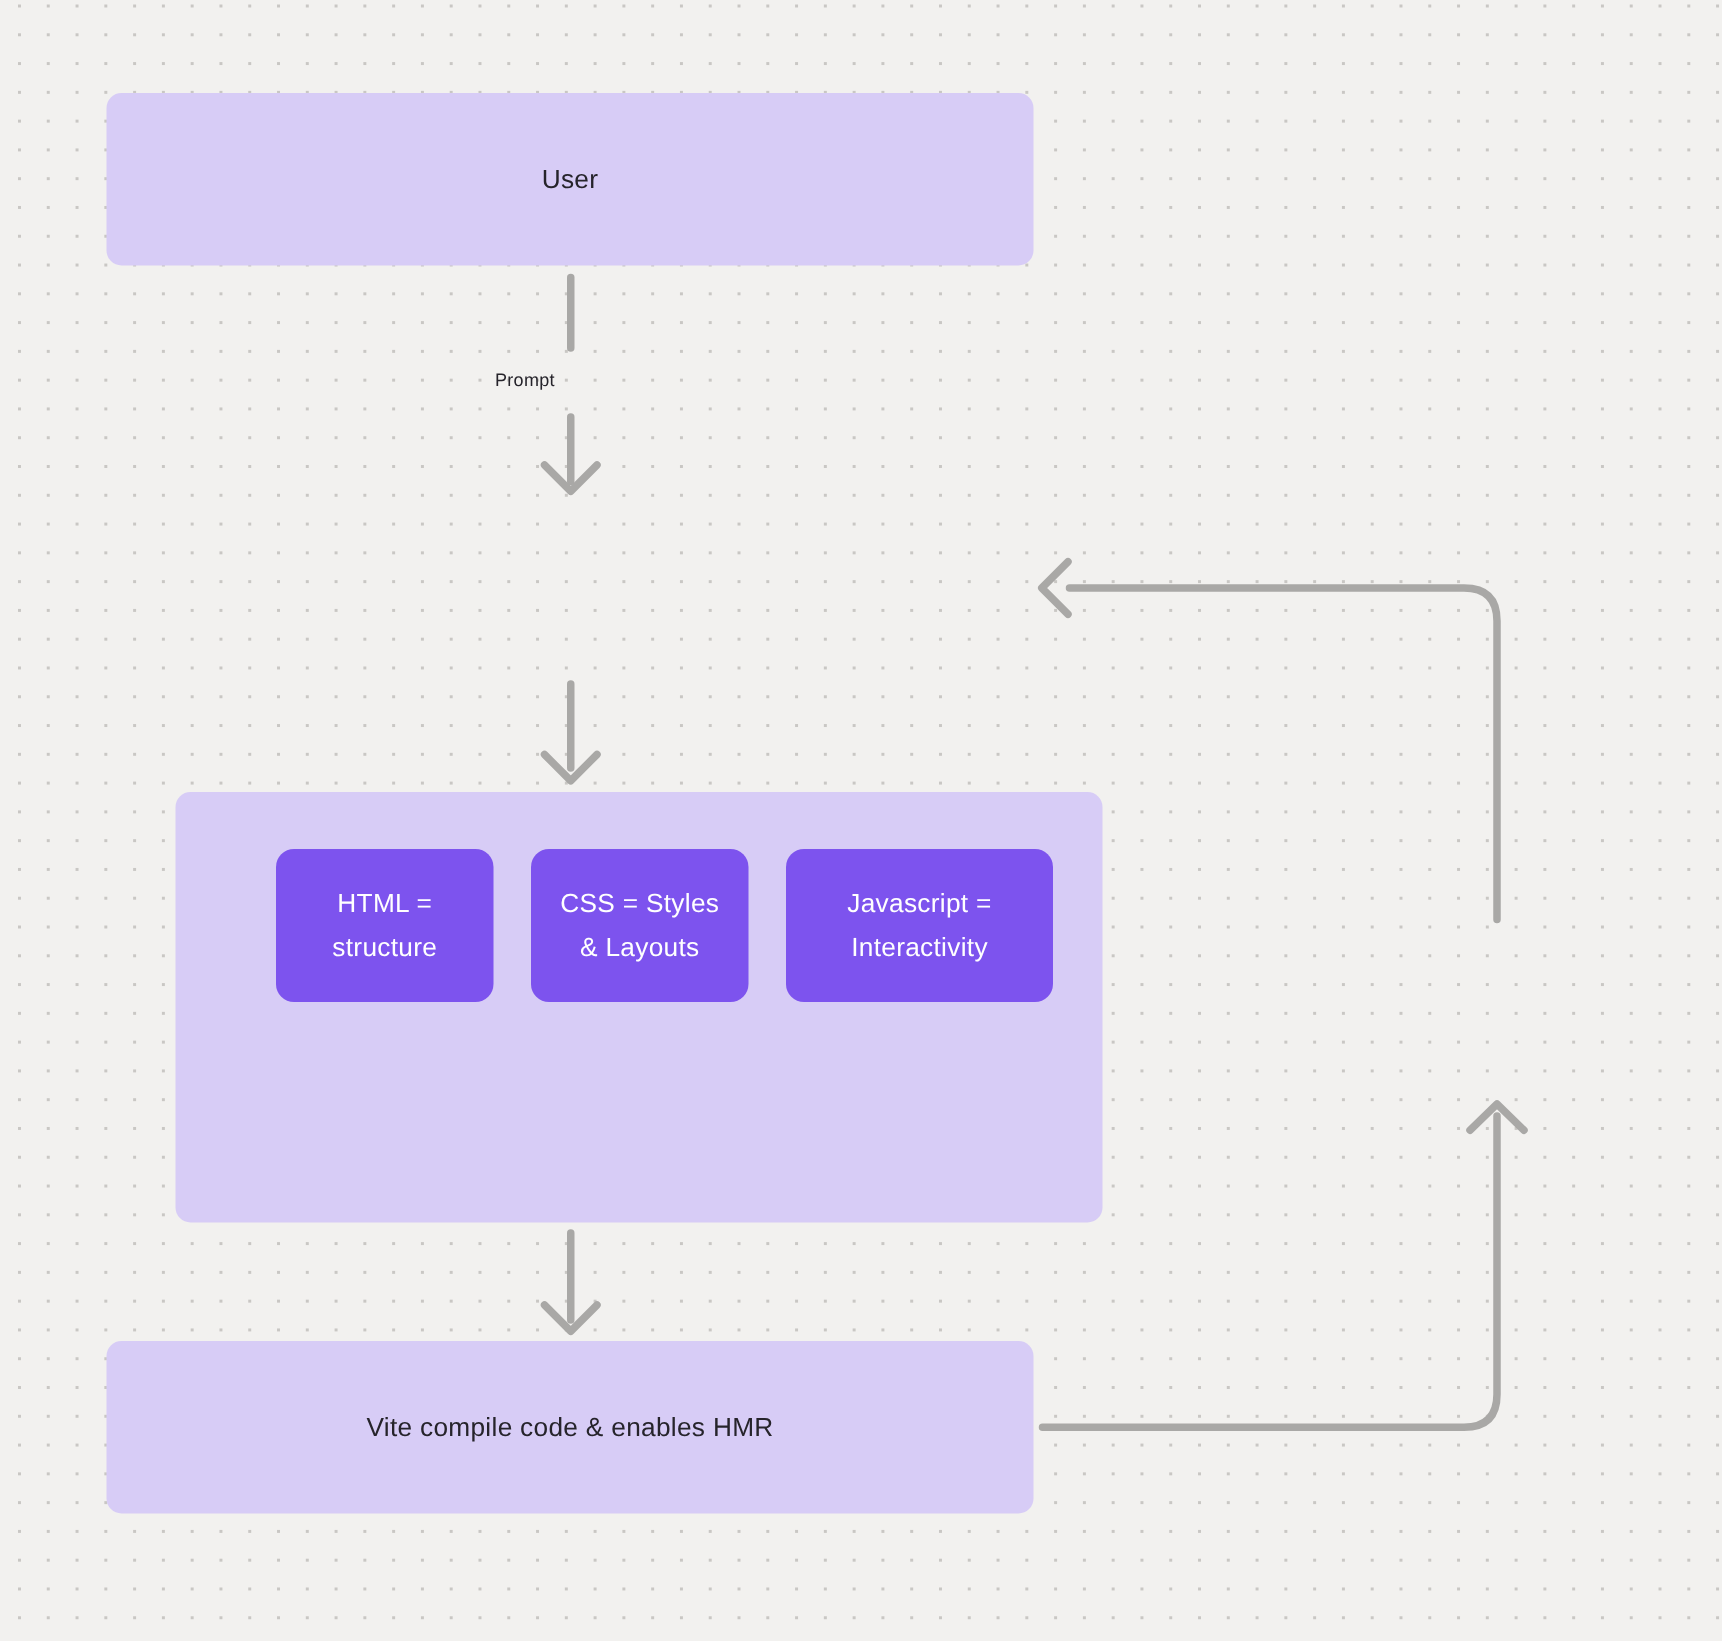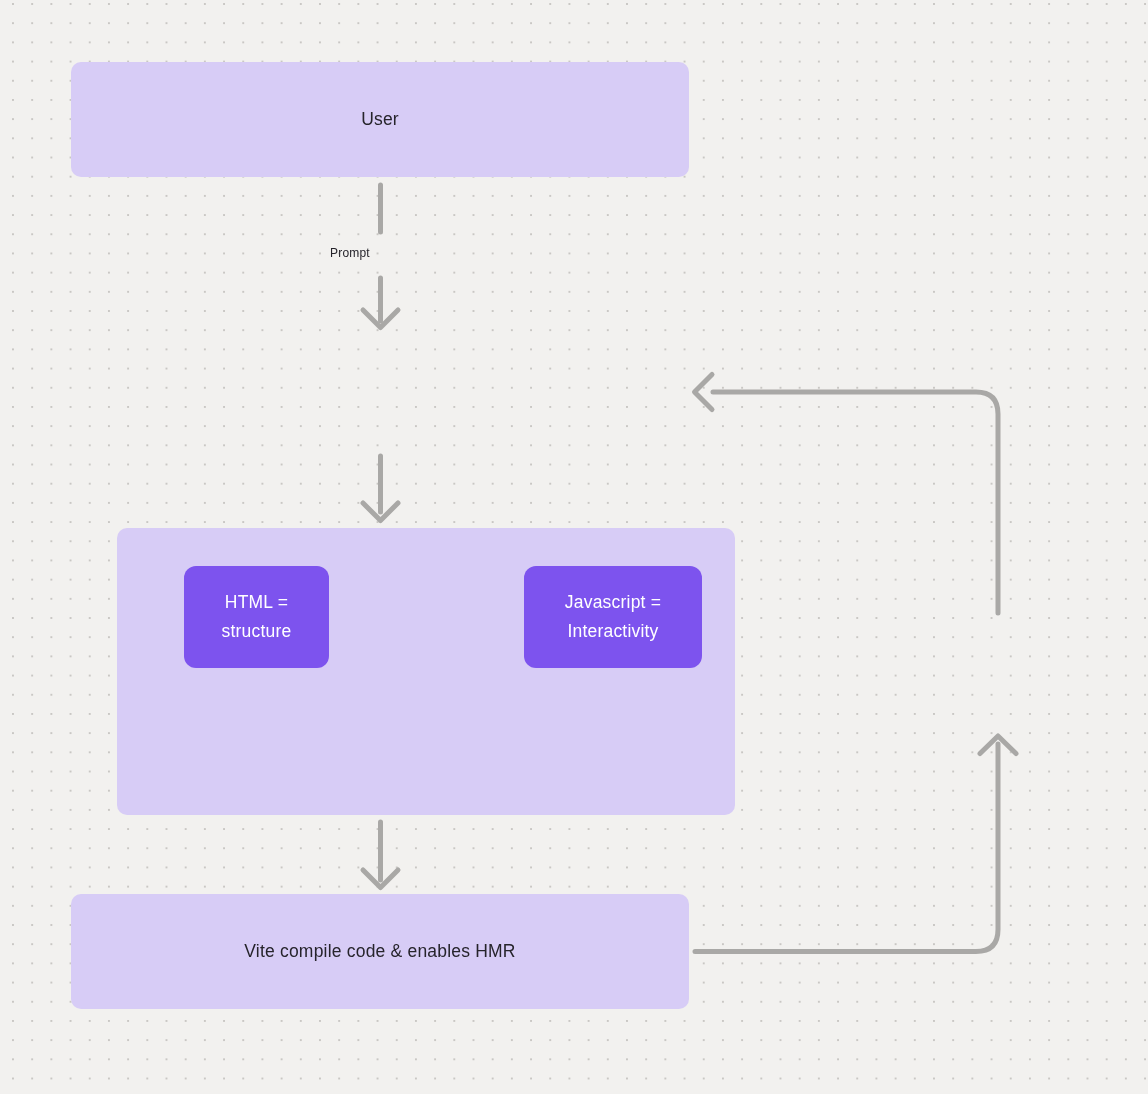--- a/index.html
+++ b/index.html
@@ -120,20 +120,24 @@
   </div>
 
   <div class="edge-label">Prompt</div>
 
 
   <div class="node" style="left:71px; top:528px; width:618px; height:287px;margin-left:46px;">
     <div class="chip chip-html">
       <span>HTML =</span>
       <span>structure</span>
     </div>
+    <div class="chip chip-css">
+      <span>CSS = Styles</span>
+      <span>&amp; Layouts</span>
+    </div>
     <div class="chip chip-js">
       <span>Javascript =</span>
       <span>Interactivity</span>
     </div>
   </div>
 
   <div class="node" style="left:71px; top:894px; width:618px; height:115px;justify-content:center;">
     <div class="node-label">Vite compile code &amp; enables HMR</div>
   </div>
 

